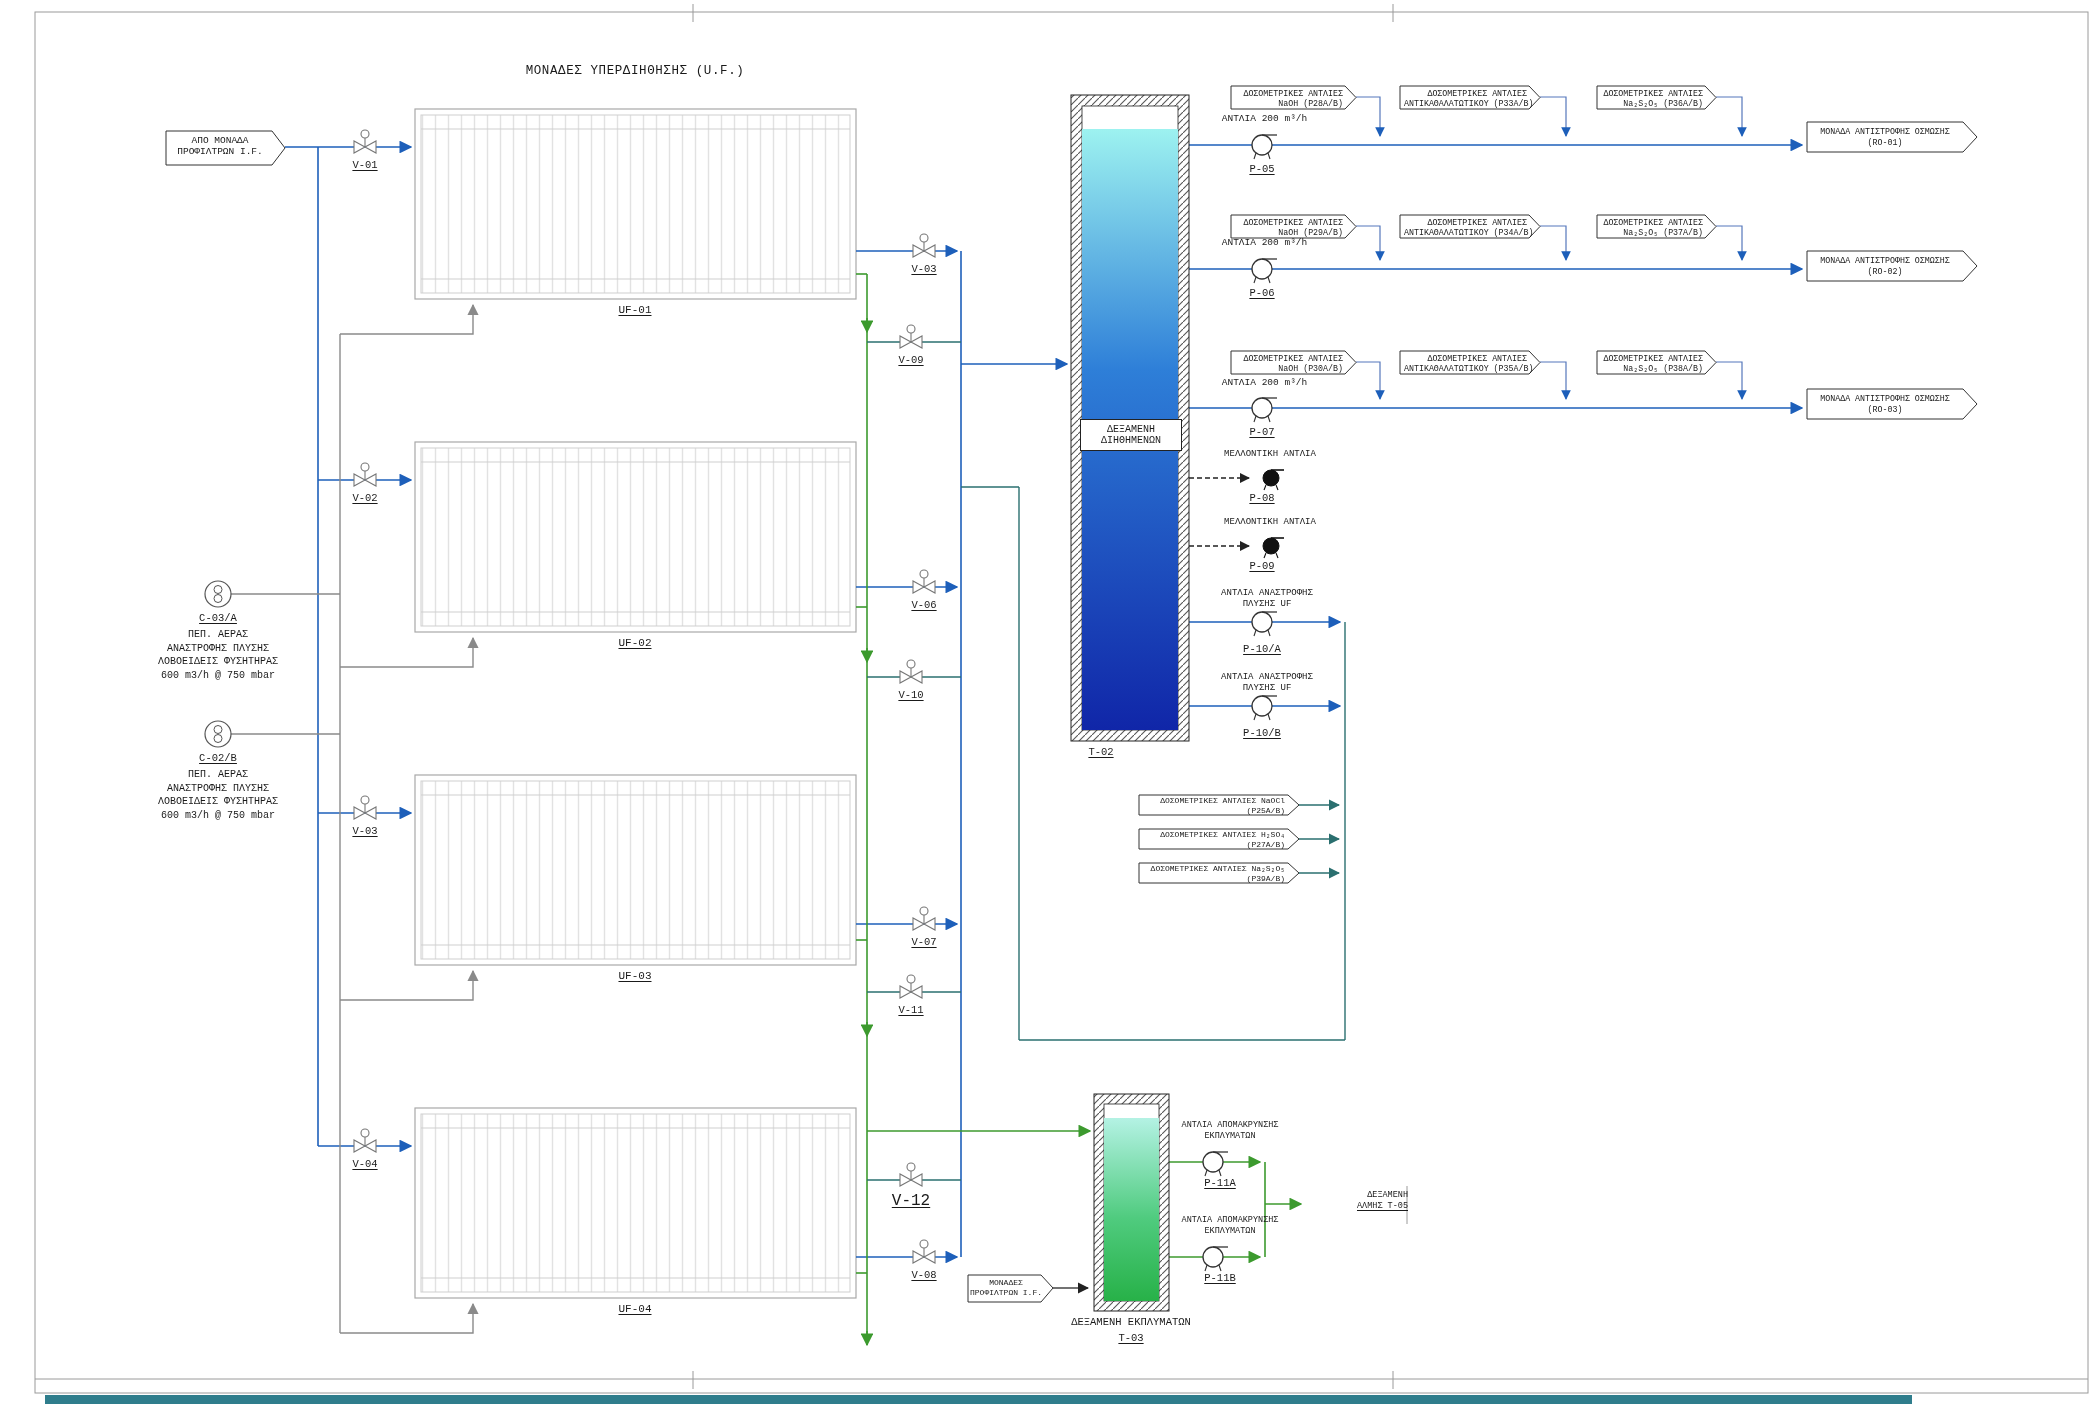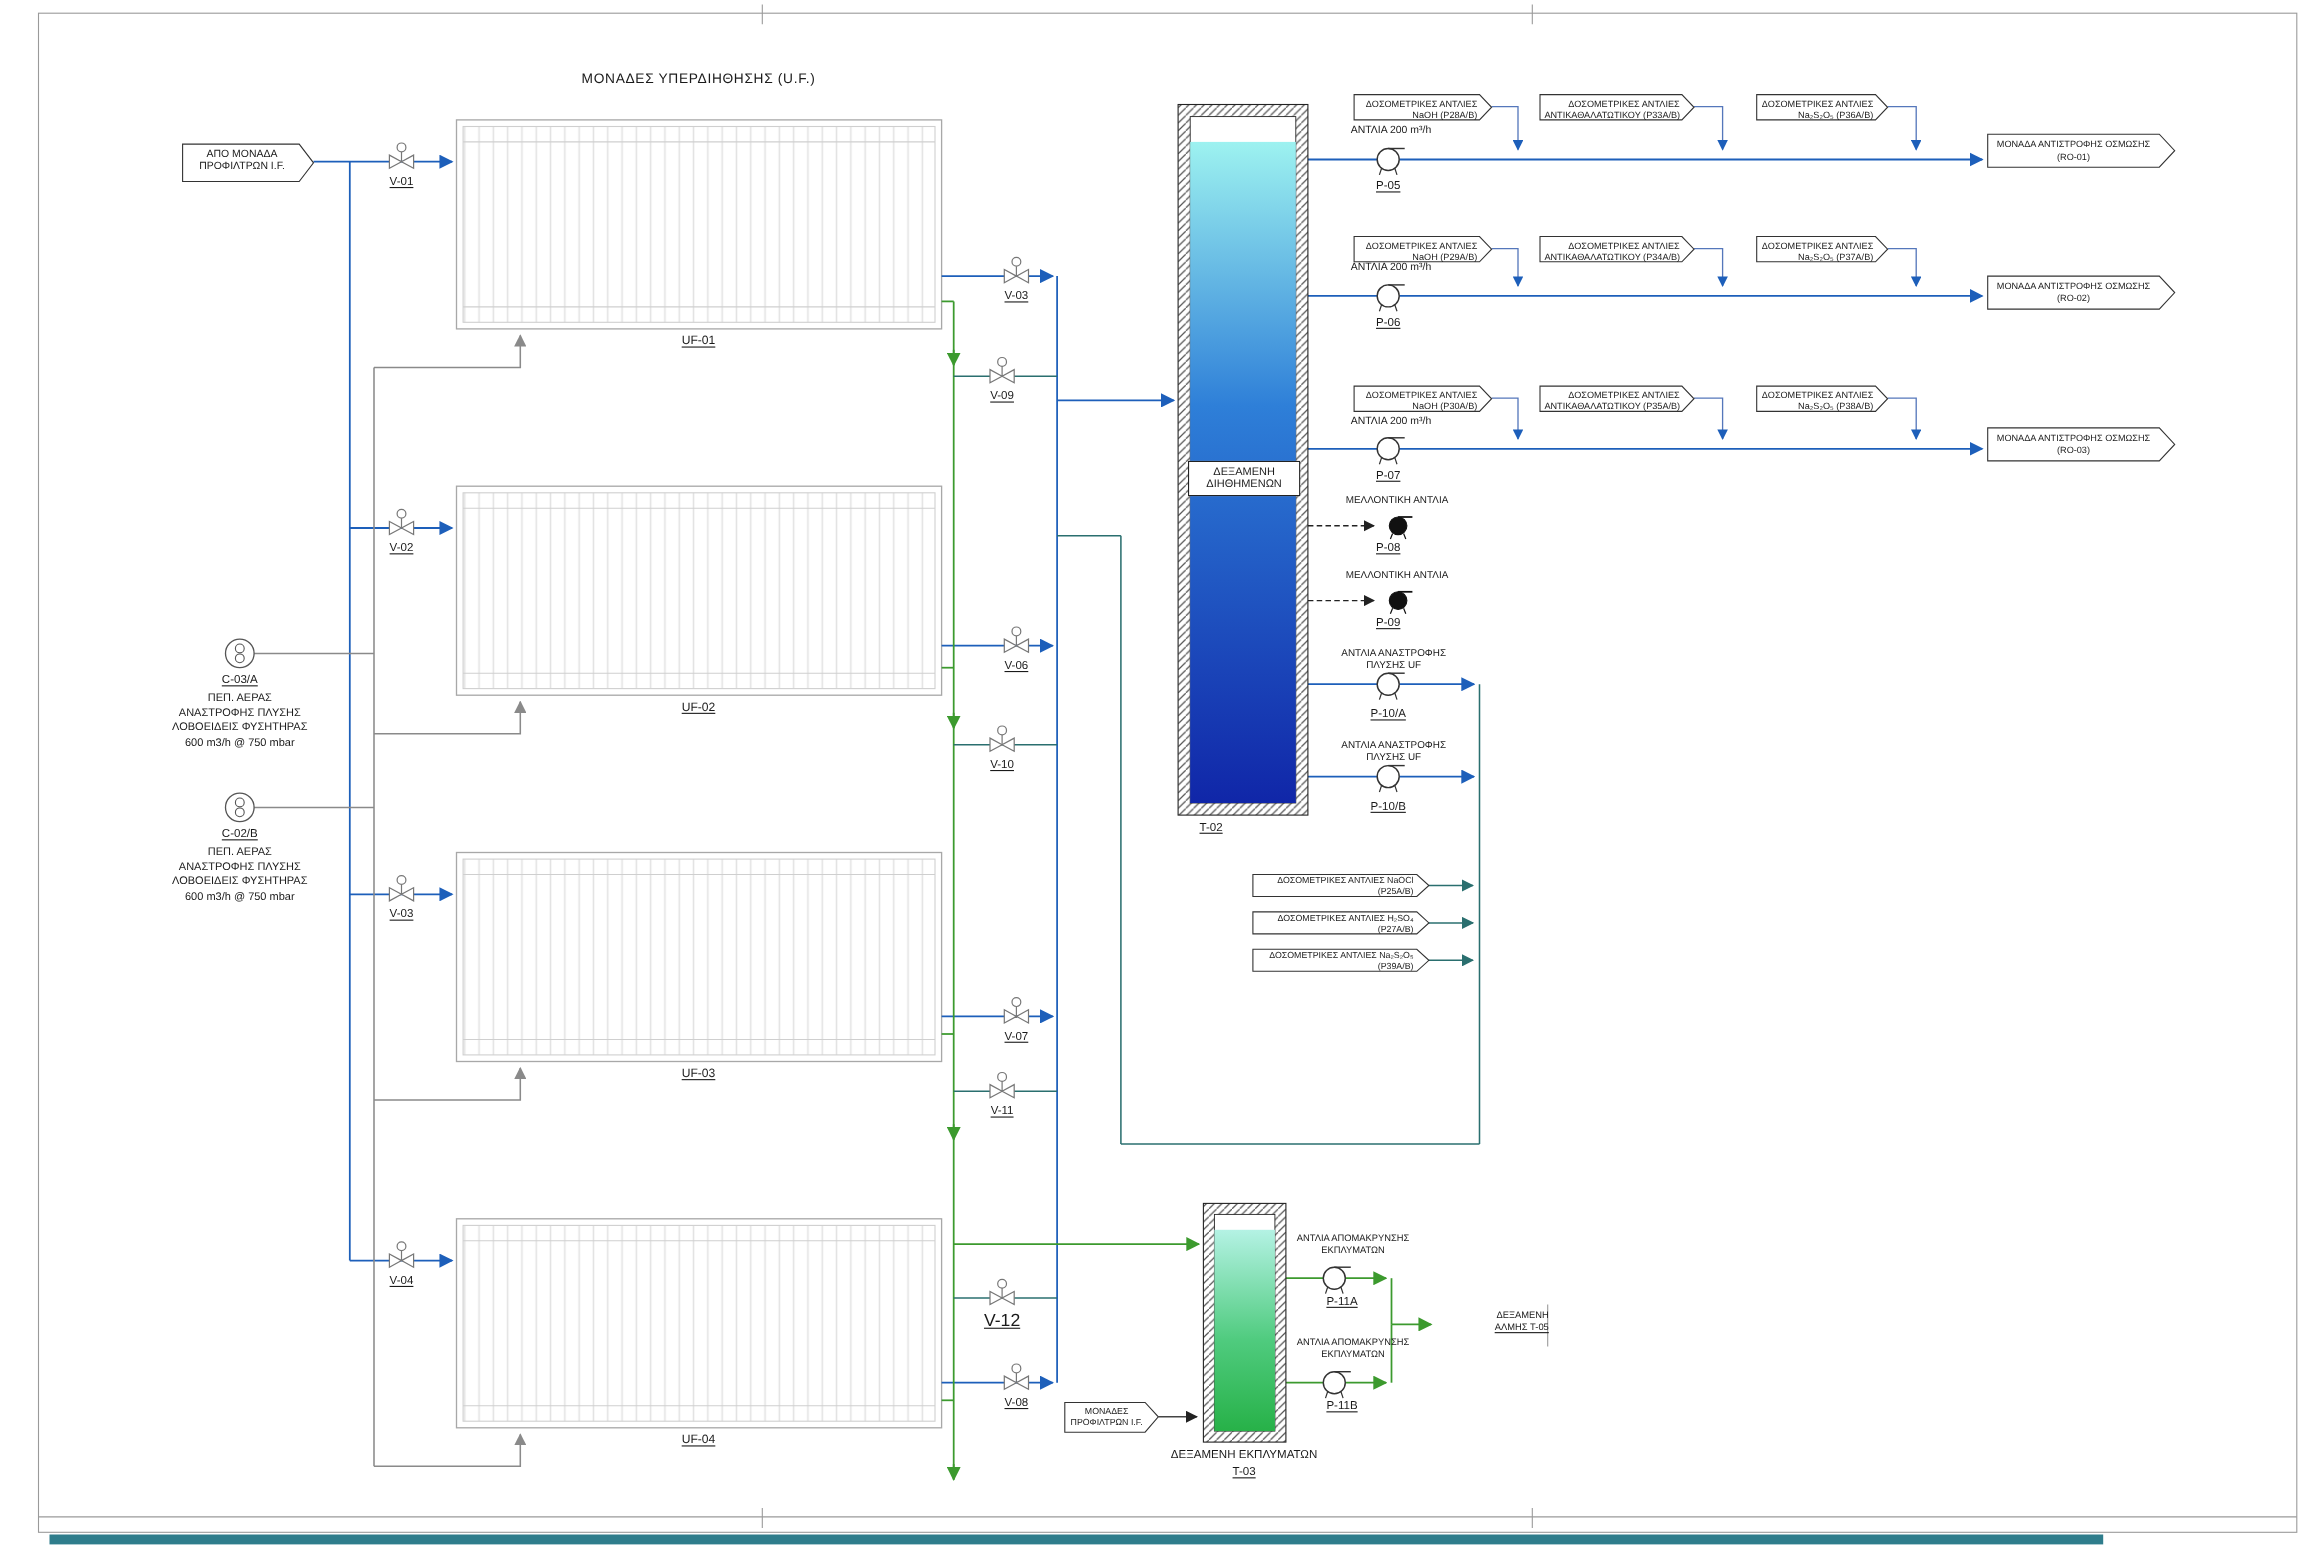--- a/index.html
+++ b/index.html
@@ -1,17 +1,17 @@
 <!DOCTYPE html>
 <html><head>
 <meta charset="utf-8">
 <style>
   html,body{margin:0;padding:0;background:#fff;}
   #canvas{position:relative;width:2100px;height:1406px;background:#fff;overflow:hidden;
-          font-family:Liberation Sans, sans-serif;color:#1a1a1a;}
+          font-family:Liberation Mono, monospace;color:#1a1a1a;}
   #net{position:absolute;left:0;top:0;}
   .t{position:absolute;text-align:center;line-height:1.15;white-space:nowrap;}
   .t span{display:block;}
   .u{text-decoration:underline;text-underline-offset:2px;}
   .l{text-align:right;}
   .box{border:1px solid #222;background:#fff;display:flex;flex-direction:column;justify-content:center;}
   
   .lb{stroke:#1d5fba;stroke-width:1.6;fill:none;}
   .lg{stroke:#3c9a2e;stroke-width:1.6;fill:none;}
   .lt{stroke:#2a6f6f;stroke-width:1.4;fill:none;}

